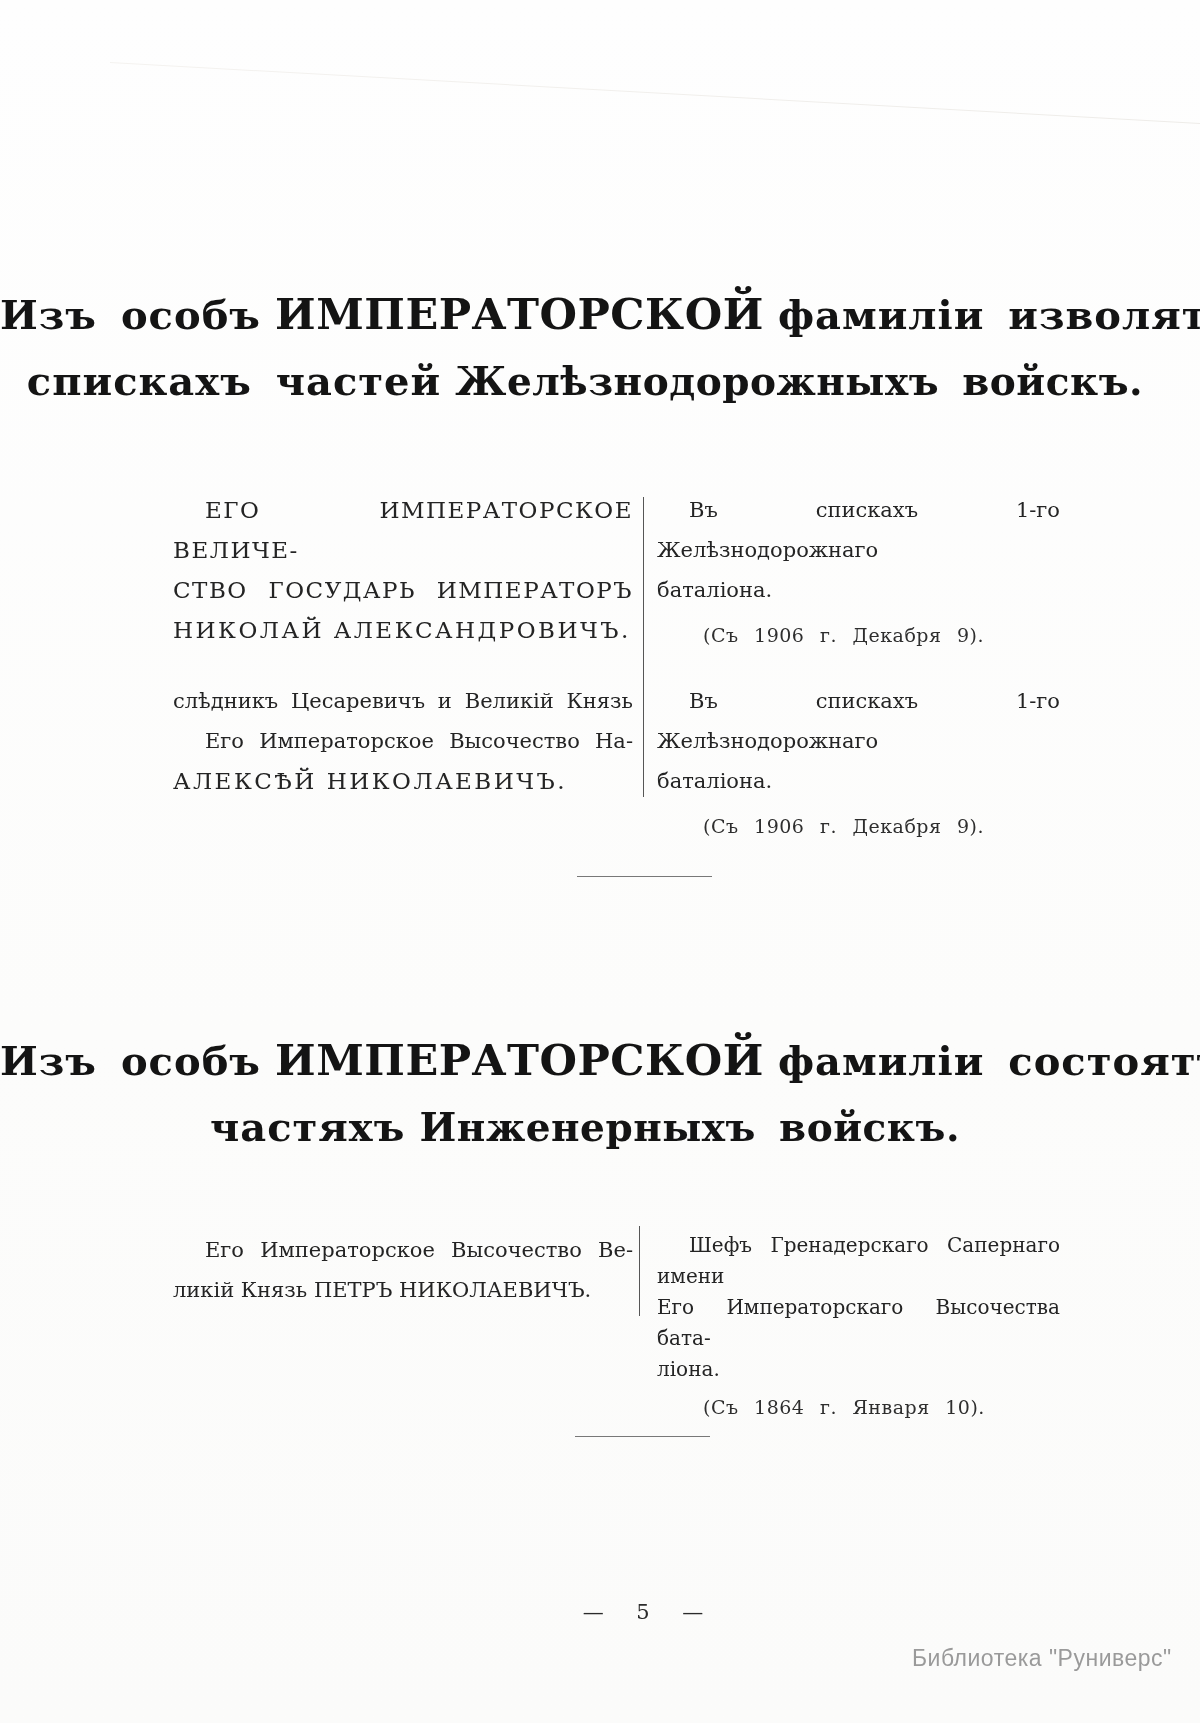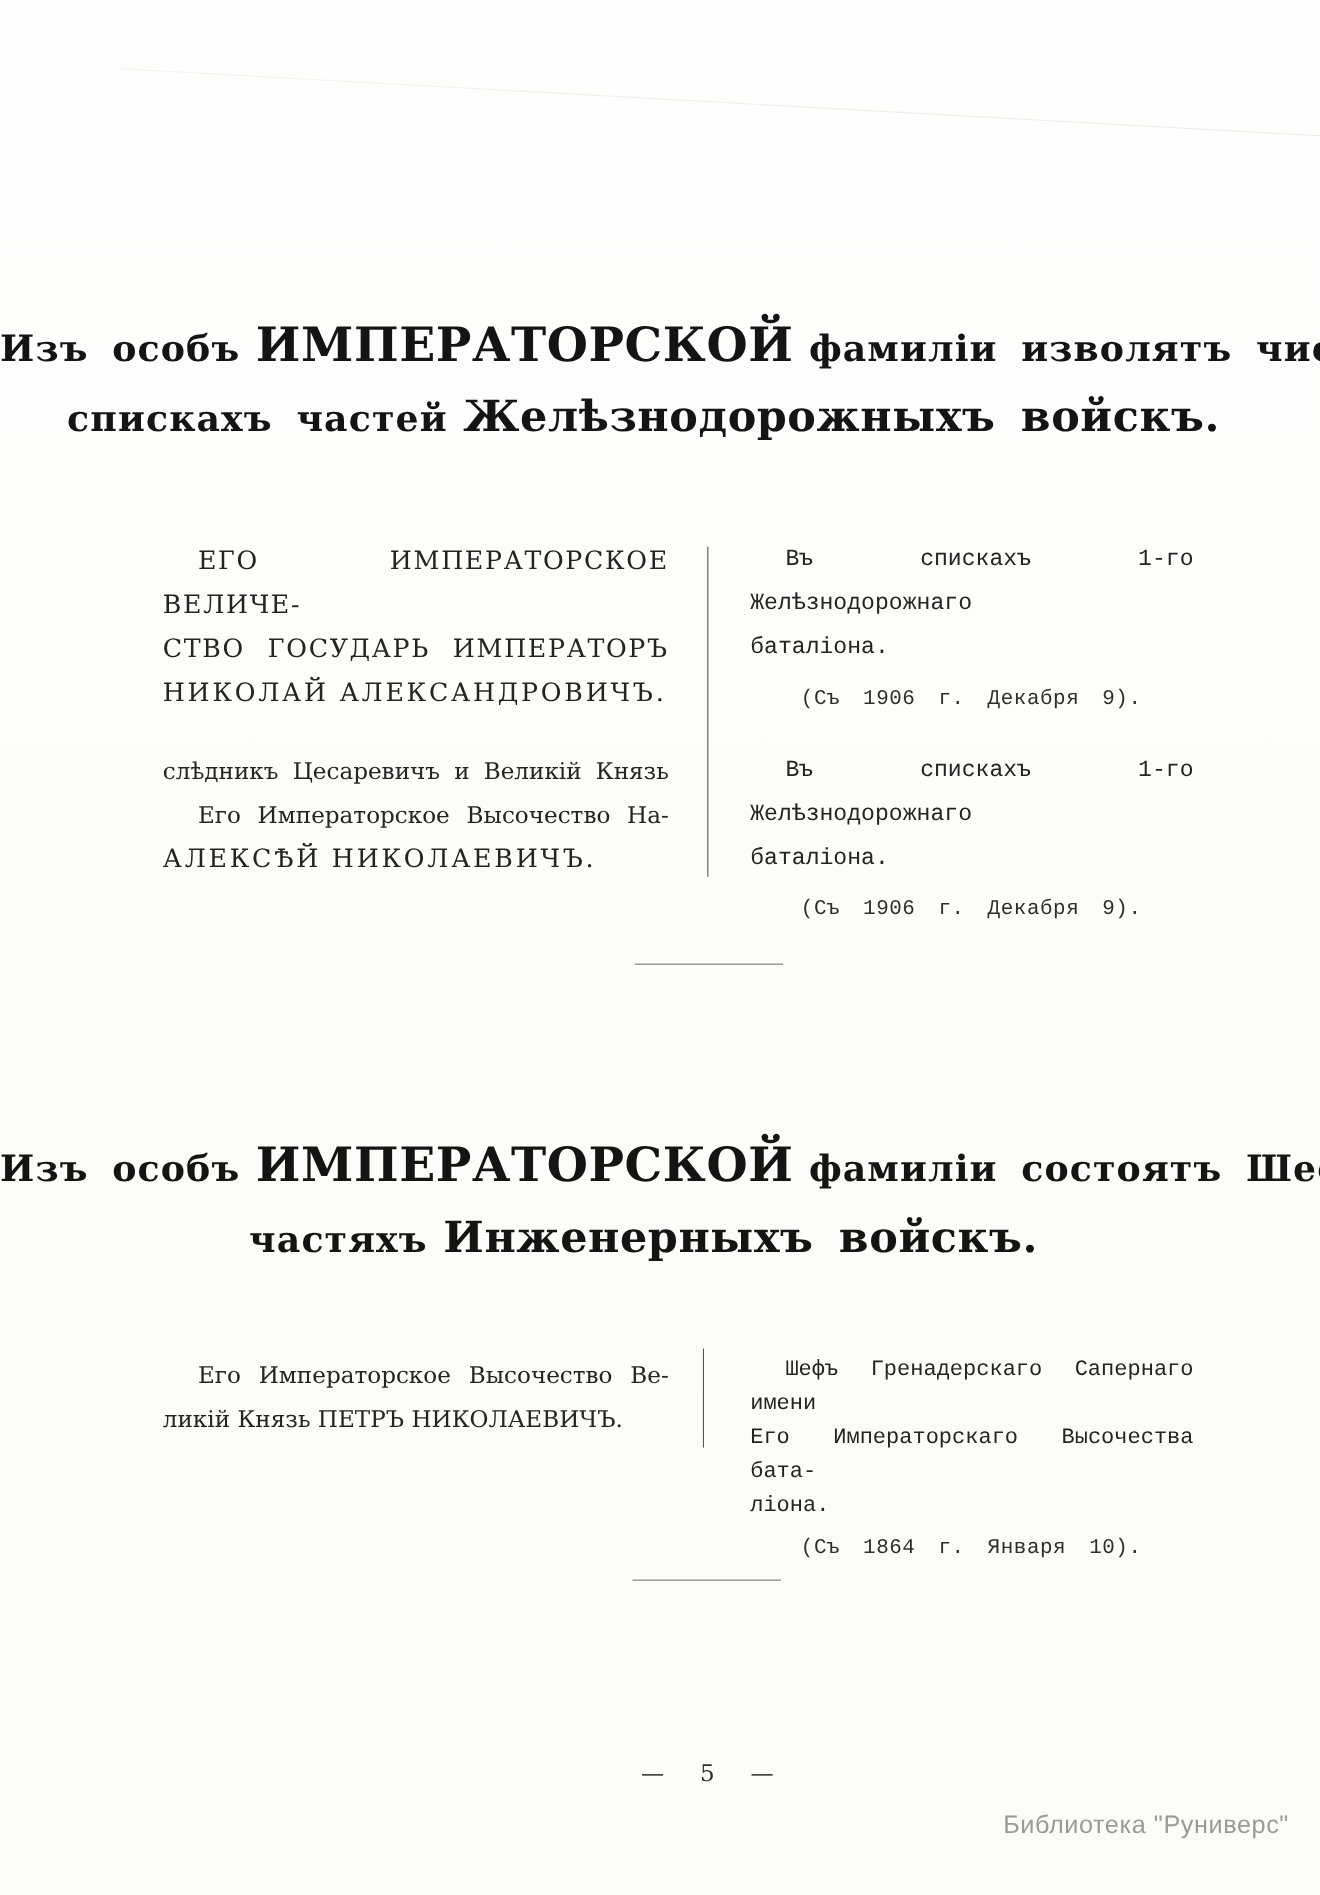--- a/index.html
+++ b/index.html
@@ -22,26 +22,26 @@
     opacity: 0.9;
   }
   .heading {
     position: absolute;
     left: 0; right: 30px;
     text-align: center;
     color: #141414;
     word-spacing: 9px;
   }
   .hline { line-height: 57px; white-space: nowrap; }
-  .hb { font-size: 33px; font-weight: bold; letter-spacing: 1px; }
+  .hb { font-size: 40px; font-weight: bold; letter-spacing: 1px; }
   .he { font-size: 43px; font-weight: bold; letter-spacing: 0.5px; }
   .he2 { font-size: 39px; font-weight: bold; letter-spacing: 0.5px; }
   .row { position: absolute; left: 0; width: 1200px; }
-  .lcol { position: absolute; left: 148px; width: 460px; }
-  .rcol { position: absolute; left: 682px; width: 403px; font-family: Liberation Mono, monospace; }
+  .lcol { position: absolute; left: 173px; width: 460px; }
+  .rcol { position: absolute; left: 657px; width: 403px; }
   .line { font-size: 21px; line-height: 40px; color: #242424; }
   .caps { font-size: 23px; letter-spacing: 1.5px; }
   .sp   { letter-spacing: 2.5px; }
   .just { text-align: justify; text-align-last: justify; }
   .indent { text-indent: 32px; }
   .tight { line-height: 31px; font-size: 20px; }
   .date {
     font-size: 19px;
     margin-top: 14px;
     padding-left: 46px;

